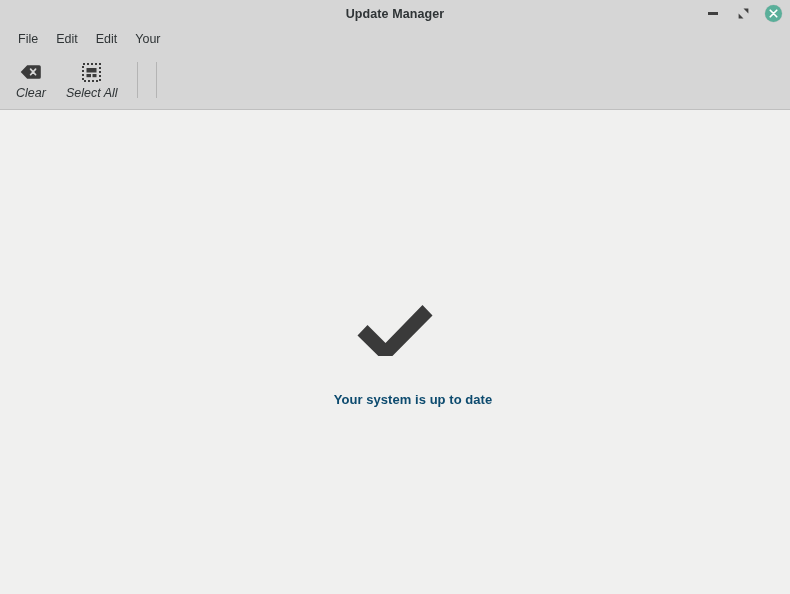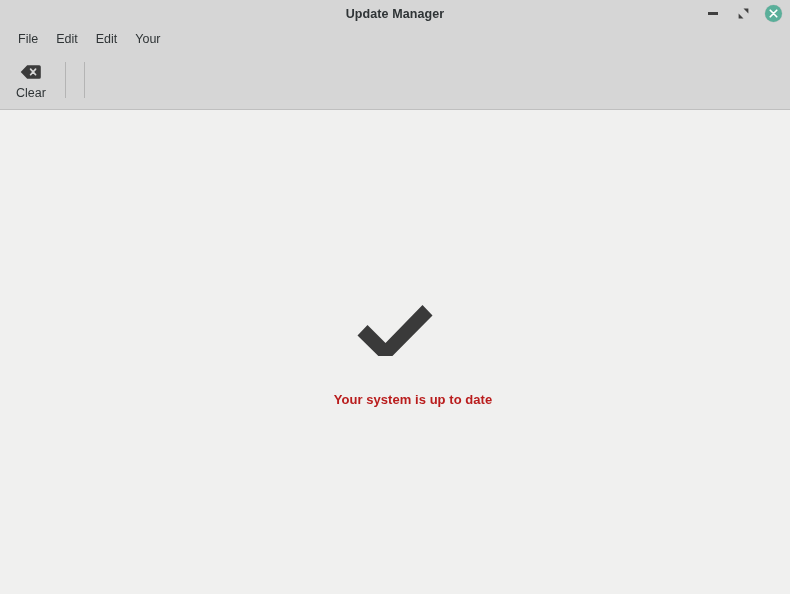--- a/index.html
+++ b/index.html
@@ -127,20 +127,21 @@
     display: flex;
     align-items: center;
     justify-content: center;
     margin-bottom: 3px;
   }
   .tb-label {
     font-size: 12.5px;
     color: #2f3436;
     white-space: nowrap;
     line-height: 14px;
+    font-style: italic;
   }
   .tb-sep {
     width: 1px;
     height: 36px;
     background: #b4b4b4;
     margin: 0 9px;
     flex: 0 0 auto;
   }
 
   
@@ -163,21 +164,21 @@
   }
   .status-icon {
     width: 76px;
     height: 60px;
     display: block;
   }
   .status-text {
     margin-top: 36px;
     font-size: 13px;
     font-weight: bold;
-    color: #b91c1c;
+    color: #0c4a6e;
     letter-spacing: 0.05px;
     user-select: none;
     margin-left: 36px;
   }
 </style>
 </head>
 <body>
 
 <div class="window">
 
@@ -216,20 +217,31 @@
     <div class="tb-btn">
       <span class="tb-icon">
         <svg width="21" height="16" viewBox="0 0 21 16" xmlns="http://www.w3.org/2000/svg">
           <path d="M7.2 1.2 H19.2 a1.6 1.6 0 0 1 1.6 1.6 V13.2 a1.6 1.6 0 0 1 -1.6 1.6 H7.2 L0.7 8 Z" fill="#3b3b3b"></path>
           <path d="M10.6 5.1 L15.6 10.7 M15.6 5.1 L10.6 10.7" stroke="#d6d6d6" stroke-width="1.7" stroke-linecap="round"></path>
         </svg>
       </span>
       <span class="tb-label">Clear</span>
     </div>
 
+    <div class="tb-btn">
+      <span class="tb-icon">
+        <svg width="19" height="19" viewBox="0 0 19 19" xmlns="http://www.w3.org/2000/svg">
+          <rect x="1" y="1" width="17" height="17" fill="none" stroke="#3b3b3b" stroke-width="2" stroke-dasharray="2 2"></rect>
+          <rect x="4.5" y="5" width="10" height="4.5" fill="#3b3b3b"></rect>
+          <rect x="4.5" y="11" width="4.5" height="3.2" fill="#3b3b3b"></rect>
+          <rect x="10.5" y="11" width="4" height="3.2" fill="#3b3b3b"></rect>
+        </svg>
+      </span>
+      <span class="tb-label">Select All</span>
+    </div>
 
     <div class="tb-sep"></div>
 
 
     <div class="tb-sep"></div>
 
 
   </div>
 
   <div class="content">

